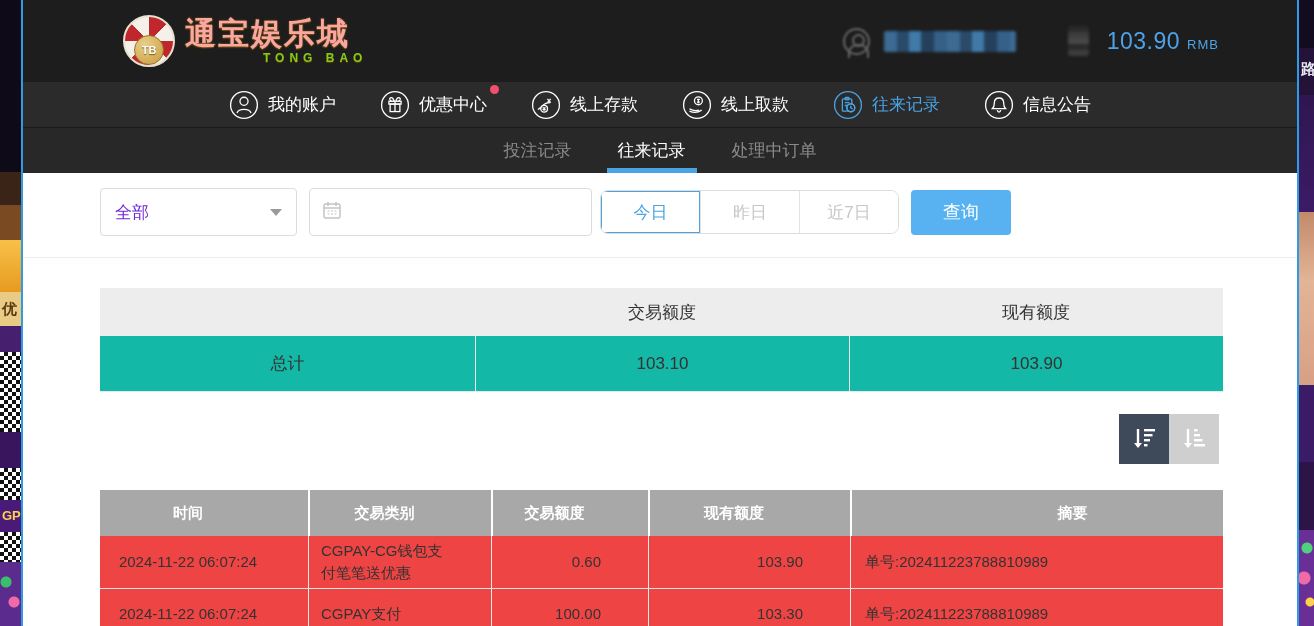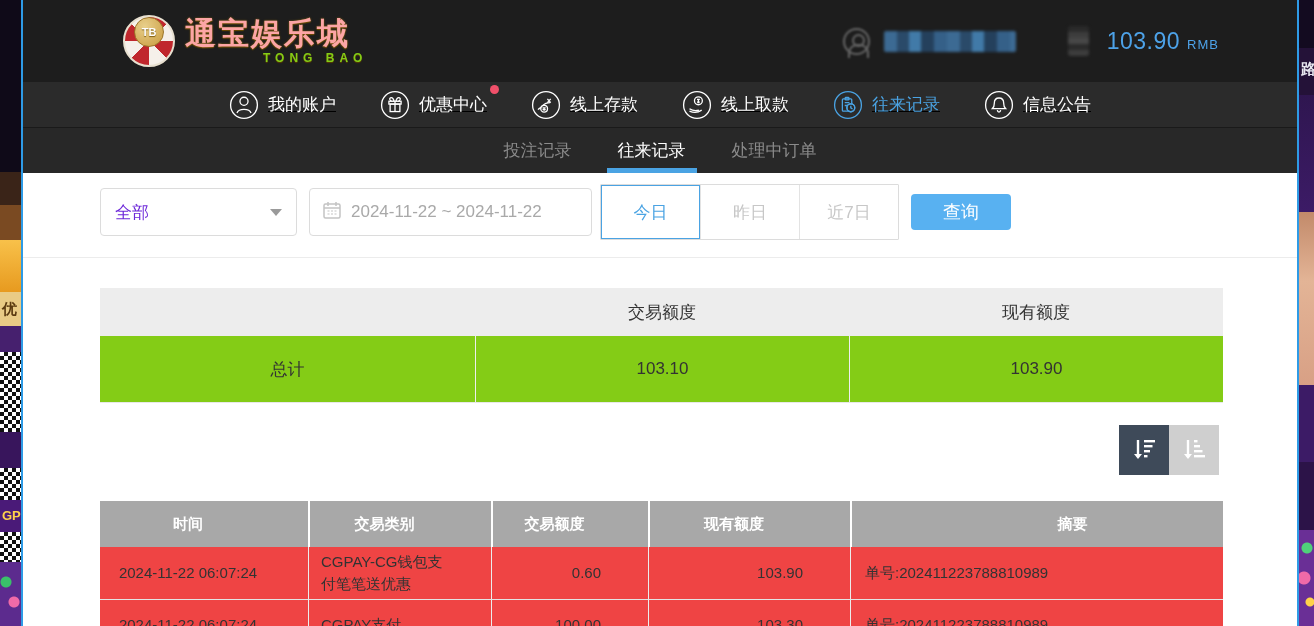--- a/index.html
+++ b/index.html
@@ -22,21 +22,21 @@
   #panel { position:absolute; left:21px; top:0; width:1278px; height:626px;
     border-left:2px solid #2e9be6; border-right:2px solid #2e9be6;
     background:#fff; z-index:2; display:flex; flex-direction:column; }
 
   
   #top-header { height:82px; background:#1d1d1d; display:flex; align-items:center;
     padding:0 78px 0 100px; flex:none; }
   #logo-group { display:flex; align-items:center; gap:10px; }
   #chip { width:52px; height:52px; border-radius:50%;
     background:conic-gradient(#c0272d 0 45deg,#f5f0ea 45deg 90deg,#c0272d 90deg 135deg,#f5f0ea 135deg 180deg,#c0272d 180deg 225deg,#f5f0ea 225deg 270deg,#c0272d 270deg 315deg,#f5f0ea 315deg 360deg);
-    border:2px solid #e8e0d0; display:flex; align-items:flex-start; justify-content:center; }
+    border:2px solid #e8e0d0; display:flex; align-items:flex-end; justify-content:center; }
   #chip-inner { width:30px; height:30px; border-radius:50%; background:radial-gradient(circle at 35% 30%,#e8cf8a,#c99b3f);
     border:1px solid #9a7428; color:#fff; font-size:11px; font-weight:bold;
     display:flex; align-items:center; justify-content:center; text-shadow:0 1px 1px #7a5a10; }
   #logo-text-block { display:flex; flex-direction:column; line-height:1; }
   #logo-title { font-size:31px; font-weight:bold; color:#fca5a5;
     text-shadow:0 1px 1px #6b4a00, 0 0 2px #8a6a10; letter-spacing:2px; }
   #logo-subtitle { font-size:12px; color:#84cc16; letter-spacing:5px; font-weight:bold;
     margin:3px 0 0 78px; text-shadow:0 1px 1px #5a3d00; }
 
   #user-group { margin-left:auto; display:flex; align-items:center; }
@@ -52,21 +52,21 @@
       repeating-linear-gradient(0deg,rgba(20,20,20,.55) 0 5px,rgba(70,110,150,.25) 5px 11px);
     filter:blur(1.6px); }
   #blur-wallet { width:21px; height:30px; margin-left:52px; border-radius:3px;
     background:repeating-linear-gradient(0deg,#3d3d3d 0 6px,#2a2a2a 6px 12px,#474747 12px 18px);
     filter:blur(1.8px); }
   #balance-value { color:#4da2e8; font-size:23px; margin-left:18px; letter-spacing:0.5px; }
   #balance-currency { color:#4da2e8; font-size:13px; margin-left:7px; padding-top:7px; letter-spacing:1px; }
 
   
   #nav-bar { height:45px; background:#2b2b2b; display:flex; align-items:center;
-    justify-content:center; gap:44px; flex:none;text-decoration:underline; }
+    justify-content:center; gap:44px; flex:none; }
   .nav-item { display:flex; align-items:center; gap:9px; color:#fff; font-size:17px;
     cursor:pointer; position:relative; }
   .nav-item svg { display:block; }
   .nav-item.active { color:#4aa3e3; }
   .nav-icon-circle { stroke:#fff; fill:none; stroke-width:1.4; }
   .nav-item.active .nav-icon-circle { stroke:#4aa3e3; }
   .badge-dot { position:absolute; right:-12px; top:-5px; width:9px; height:9px;
     border-radius:50%; background:#f0506a; }
 
   
@@ -83,38 +83,38 @@
 
   
   #filter-row { display:flex; align-items:center; height:48px; }
   #type-select { width:197px; height:48px; border:1px solid #dcdcdc; border-radius:4px;
     display:flex; align-items:center; padding:0 14px; color:#6d28d9; font-size:17px; cursor:pointer; }
   #type-select .caret { margin-left:auto; width:0; height:0; border-left:6px solid transparent;
     border-right:6px solid transparent; border-top:7px solid #9a9a9a; }
   #date-range { width:283px; height:48px; border:1px solid #dcdcdc; border-radius:4px;
     margin-left:12px; display:flex; align-items:center; padding:0 12px; gap:9px;
     color:#a9a9a9; font-size:17px; cursor:pointer; }
-  #quick-group { display:flex; margin-left:8px; height:56px; border:1px solid #dcdcdc;
-    border-radius:1px; overflow:hidden; }
+  #quick-group { display:flex; margin-left:8px; height:44px; border:1px solid #dcdcdc;
+    border-radius:8px; overflow:hidden; }
   .quick-btn { width:99px; display:flex; align-items:center; justify-content:center;
     color:#c7c7c7; font-size:17px; border-left:1px solid #e3e3e3; cursor:pointer; background:#fff; }
   .quick-btn:first-child { border-left:none; }
   .quick-btn.active { color:#4aa3e3; box-shadow:inset 0 0 0 1px #4aa3e3; border-left-color:#4aa3e3; }
-  #query-btn { width:100px; height:36px; margin-left:12px; background:#58b1f1; color:#fff;
+  #query-btn { width:100px; height:45px; margin-left:12px; background:#58b1f1; color:#fff;
     font-size:18px; border:none; border-radius:4px; cursor:pointer; }
 
   #section-divider { height:1px; background:#ececec; margin:21px -78px 0 -77px; }
 
   
   #summary-table { margin-top:30px; width:1123px; }
   .sum-row { display:grid; grid-template-columns:375px 374px 374px; }
   .sum-head { background:#ededed; height:48px; }
   .sum-head .cell { display:flex; align-items:center; justify-content:center;
     font-size:17px; color:#333; }
-  .sum-body { background:#84cc16; height:67px; border-bottom:1px solid #e8e8e8; }
+  .sum-body { background:#14b8a6; height:56px; border-bottom:1px solid #e8e8e8; }
   .sum-body .cell { display:flex; align-items:center; justify-content:center;
     font-size:17px; color:#333; border-left:1px solid #eee; }
   .sum-body .cell:first-child { border-left:none; }
 
   
   #sort-row { display:flex; justify-content:flex-end; margin-top:22px; }
   .sort-btn { width:50px; height:50px; display:flex; align-items:center; justify-content:center;
     cursor:pointer; }
   #sort-desc-btn { background:#3e4a59; }
   #sort-asc-btn { background:#cfcfcf; }
@@ -280,21 +280,20 @@
         <div id="type-select">
           <span>全部</span>
           <span class="caret"></span>
         </div>
         <div id="date-range">
           <span><svg width="20" height="20" viewBox="0 0 20 20" fill="none" stroke="#c3c3c3" stroke-width="1.5">
                 <rect x="2" y="4" width="16" height="14" rx="1.5"></rect>
                 <path d="M2 8h16M6 2v4M14 2v4"></path>
                 <path d="M5.5 11h2M9 11h2M12.5 11h2M5.5 14h2M9 14h2M12.5 14h2" stroke-width="1.2"></path>
               </svg></span>
-          <span>2024-11-22 ~ 2024-11-22</span>
         </div>
         <div id="quick-group">
           <div class="quick-btn active">今日</div>
           <div class="quick-btn">昨日</div>
           <div class="quick-btn">近7日</div>
         </div>
         <button id="query-btn">查询</button>
       </div>
 
       <div id="section-divider"></div>

